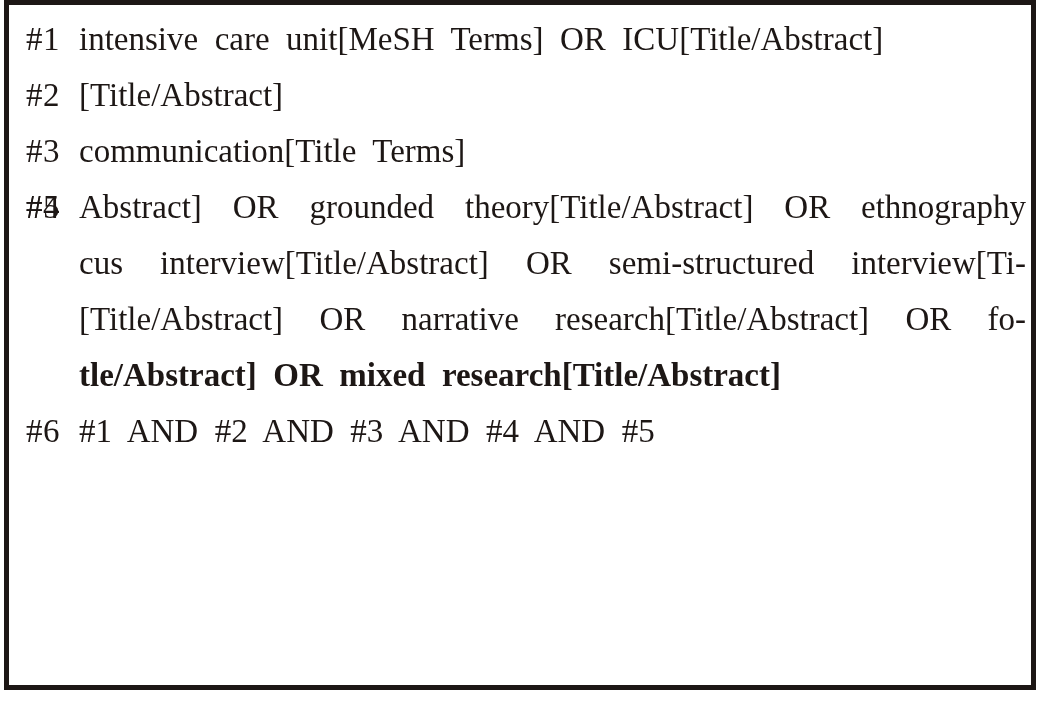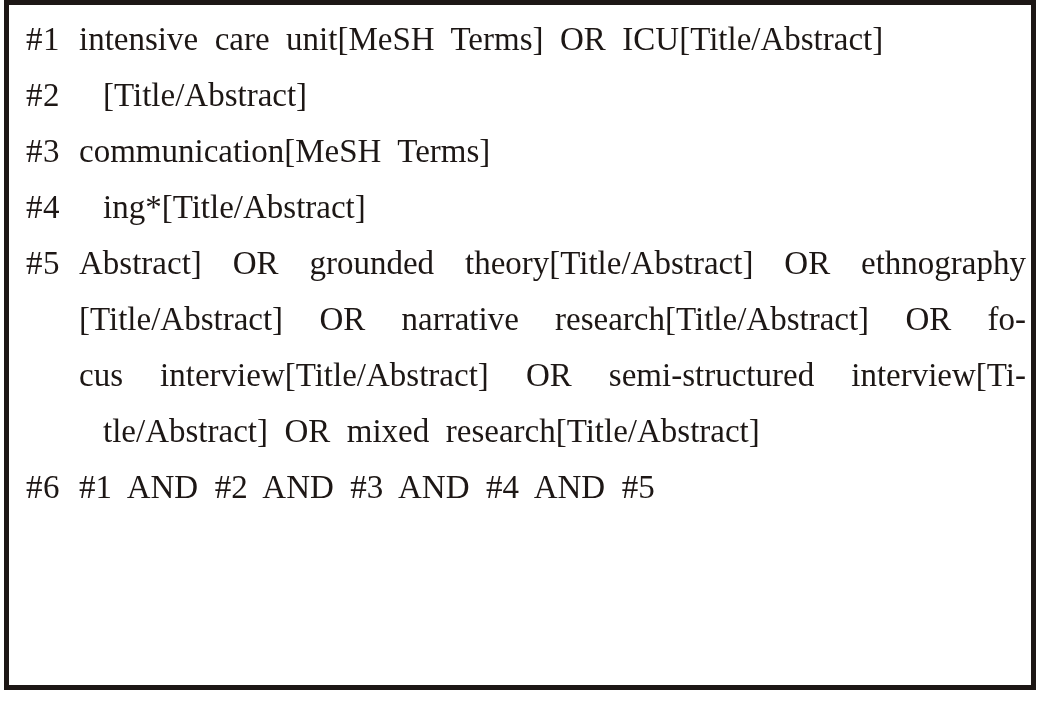--- a/index.html
+++ b/index.html
@@ -64,21 +64,20 @@
 
   
   .query-item.justify .query-text {
     text-align: justify;
     text-align-last: justify;
   }
   .query-item.justify .query-text .lastline {
     display: block;
     text-align: center;
     text-align-last: left;
-    margin-left: 24px;
   }
   .query-item.plain .query-text {
     text-align: left;
     text-align-last: left;
   }
 
   
   .query-item.single .query-text {
     text-align: center;
     text-align-last: left;
@@ -100,38 +99,37 @@
     <div class="query-item justify">
       <span class="query-label">#2</span>
       <span class="query-text">
           <span class="lastline" style="display: block; white-space: pre;">[Title/Abstract]</span>
         </span>
     </div>
 
     <div class="query-item single">
       <span class="query-label">#3</span>
       <span class="query-text">
-          <span style="display: block; white-space: pre;">communication[MeSH  Terms]</span>
+          <span style="display: block; white-space: pre;">communication[Title  Terms]</span>
         </span>
     </div>
 
     <div class="query-item justify">
       <span class="query-label">#4</span>
       <span class="query-text">
-          <span class="lastline" style="display: block; white-space: pre;">ing*[Title/Abstract]</span>
         </span>
     </div>
 
     <div class="query-item justify">
       <span class="query-label">#5</span>
       <span class="query-text">
           <span style="display: block; white-space: pre; word-spacing: 0.3px;">Abstract]  OR  grounded  theory[Title/Abstract]  OR  ethnography</span>
+          <span style="display: block; white-space: pre; word-spacing: 0.375px;">cus  interview[Title/Abstract]  OR  semi-structured  interview[Ti-</span>
           <span style="display: block; white-space: pre; word-spacing: 0.3px;">[Title/Abstract]  OR  narrative  research[Title/Abstract]  OR  fo-</span>
-          <span style="display: block; white-space: pre; word-spacing: 0.375px;">cus  interview[Title/Abstract]  OR  semi-structured  interview[Ti-</span>
-          <span class="lastline" style="display: block; white-space: pre;">tle/Abstract]  OR  mixed  research[Title/Abstract]</span>
+          <span class="lastline" style="display: block; white-space: pre; font-weight: bold;">tle/Abstract]  OR  mixed  research[Title/Abstract]</span>
         </span>
     </div>
 
     <div class="query-item plain single">
       <span class="query-label">#6</span>
       <span class="query-text">
           <span style="display: block; white-space: pre; font-family: Liberation Serif, serif;">#1  AND  #2  AND  #3  AND  #4  AND  #5</span>
         </span>
     </div>
 

